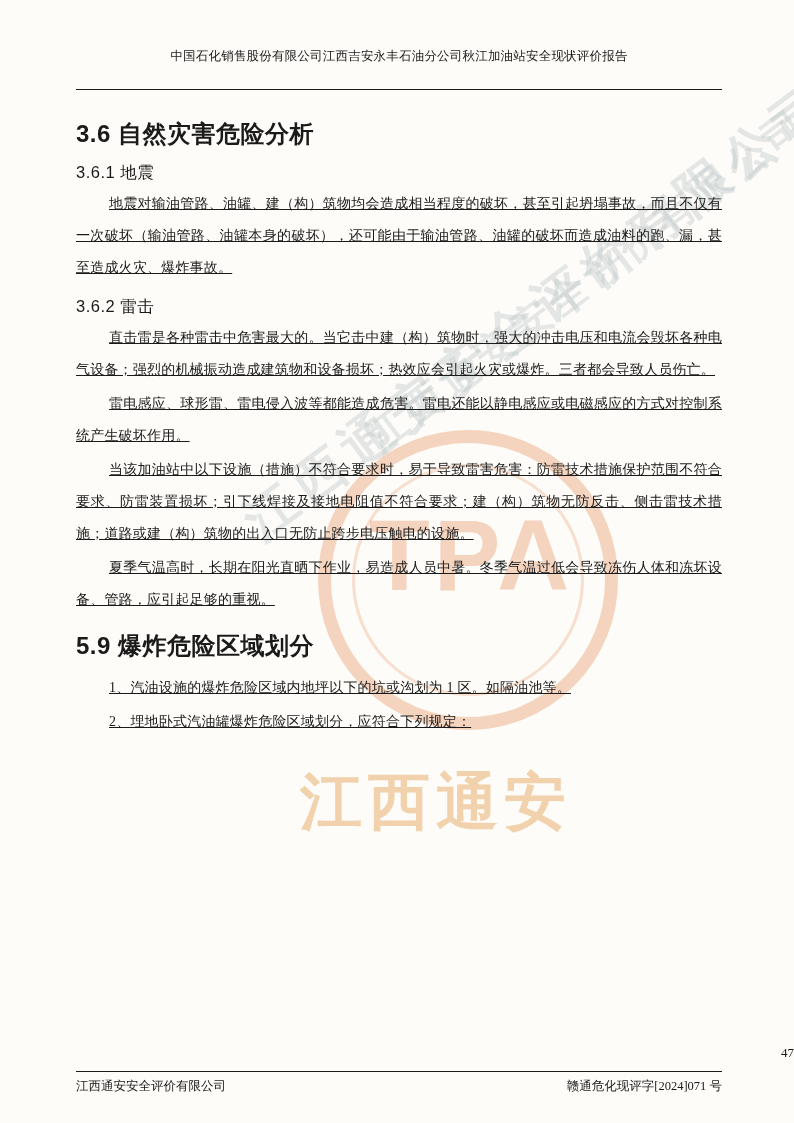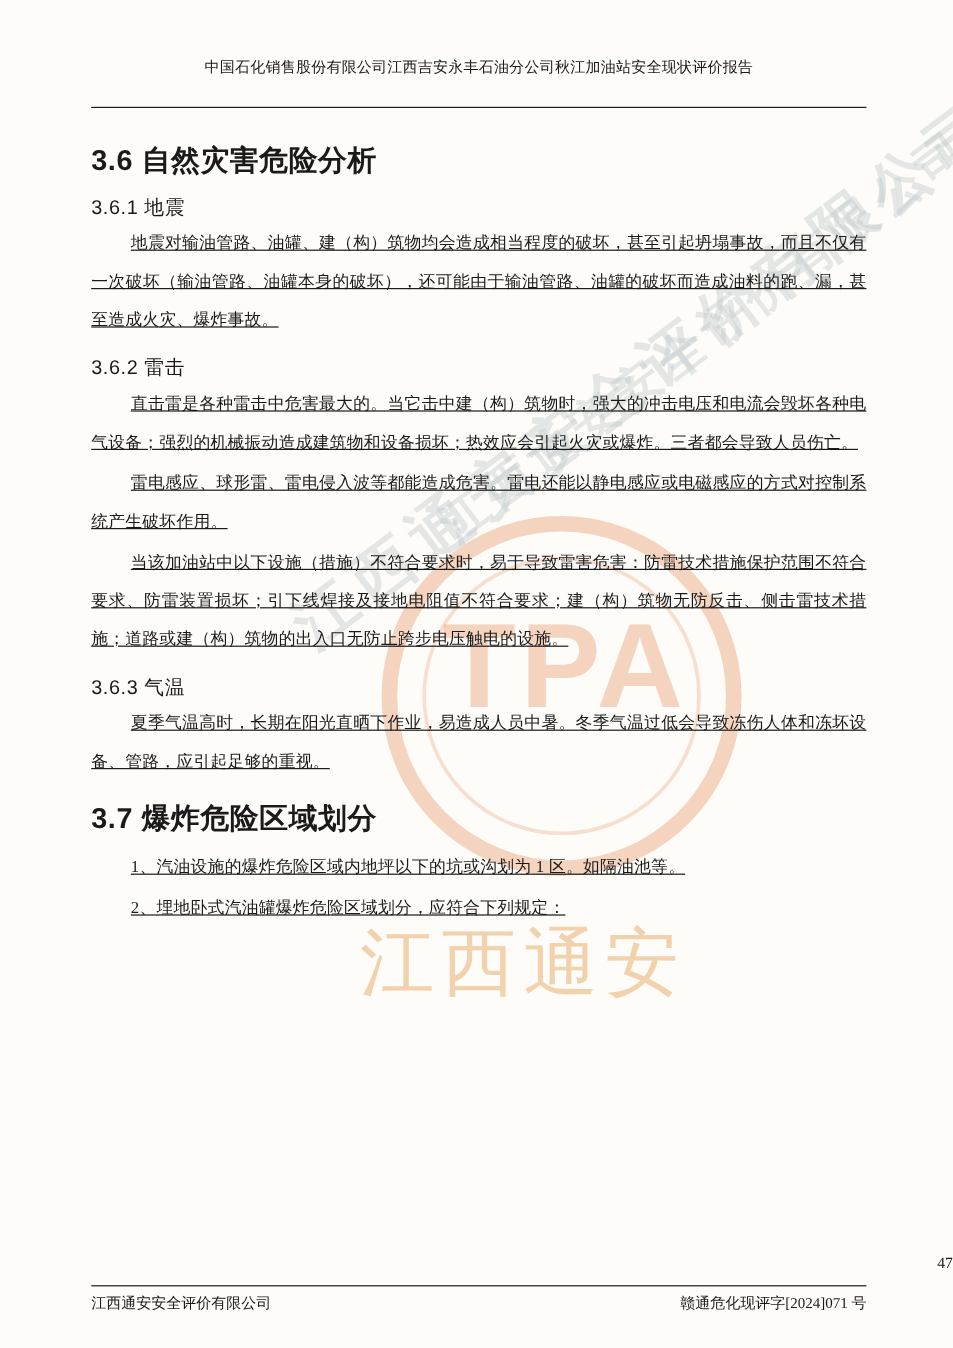--- a/index.html
+++ b/index.html
@@ -51,21 +51,21 @@
     font-weight: bold;
     font-size: 100px;
     letter-spacing: 4px;
     color: rgba(228,120,60,0.30);
     line-height: 1;
   }
   .wm-brand {
     position: absolute;
     left: 300px; top: 760px;
     font-family: "Liberation Sans", sans-serif;
-    font-weight: normal;
+    font-weight: bold;
     font-size: 62px;
     letter-spacing: 6px;
     color: rgba(226,150,70,0.42);
     white-space: nowrap;
   }
   .wm-diag1 {
     position: absolute;
     left: 230px; top: 500px;
     font-family: "Liberation Sans", sans-serif;
     font-weight: bold;
@@ -170,24 +170,23 @@
     <h2 class="sec">3.6 自然灾害危险分析</h2>
 
     <h3 class="sub">3.6.1 地震</h3>
     <p class="para">地震对输油管路、油罐、建（构）筑物均会造成相当程度的破坏，甚至引起坍塌事故，而且不仅有一次破坏（输油管路、油罐本身的破坏），还可能由于输油管路、油罐的破坏而造成油料的跑、漏，甚至造成火灾、爆炸事故。</p>
 
     <h3 class="sub">3.6.2 雷击</h3>
     <p class="para">直击雷是各种雷击中危害最大的。当它击中建（构）筑物时，强大的冲击电压和电流会毁坏各种电气设备；强烈的机械振动造成建筑物和设备损坏；热效应会引起火灾或爆炸。三者都会导致人员伤亡。</p>
     <p class="para">雷电感应、球形雷、雷电侵入波等都能造成危害。雷电还能以静电感应或电磁感应的方式对控制系统产生破坏作用。</p>
     <p class="para">当该加油站中以下设施（措施）不符合要求时，易于导致雷害危害：防雷技术措施保护范围不符合要求、防雷装置损坏；引下线焊接及接地电阻值不符合要求；建（构）筑物无防反击、侧击雷技术措施；道路或建（构）筑物的出入口无防止跨步电压触电的设施。</p>
 
-    <h3 class="sub">3.6.3 气温</h3>
     <p class="para">夏季气温高时，长期在阳光直晒下作业，易造成人员中暑。冬季气温过低会导致冻伤人体和冻坏设备、管路，应引起足够的重视。</p>
 
-    <h2 class="sec">3.7 爆炸危险区域划分</h2>
+    <h2 class="sec">5.9 爆炸危险区域划分</h2>
     <p class="para">1、汽油设施的爆炸危险区域内地坪以下的坑或沟划为 1 区。如隔油池等。</p>
     <p class="para">2、埋地卧式汽油罐爆炸危险区域划分，应符合下列规定：</p>
 
   </div>
 
   <div class="page-number">47</div>
 
   <div class="doc-footer">
     <span>江西通安安全评价有限公司</span>
     <span>赣通危化现评字[2024]071 号</span>

